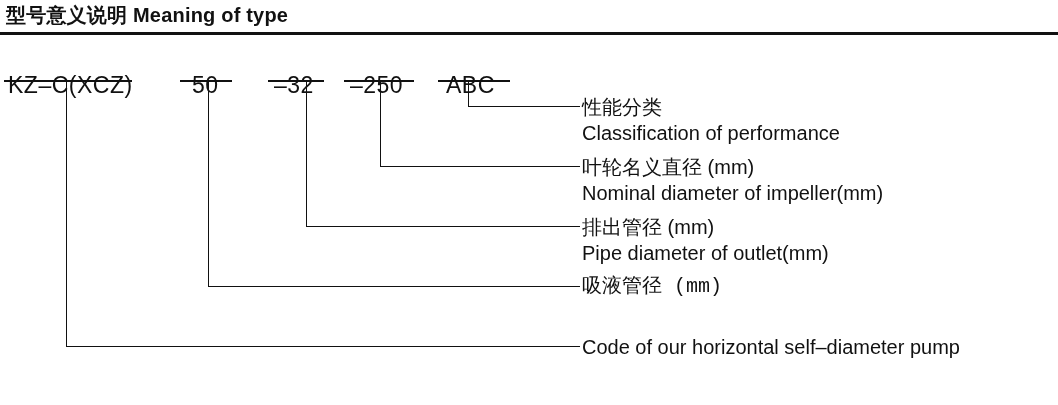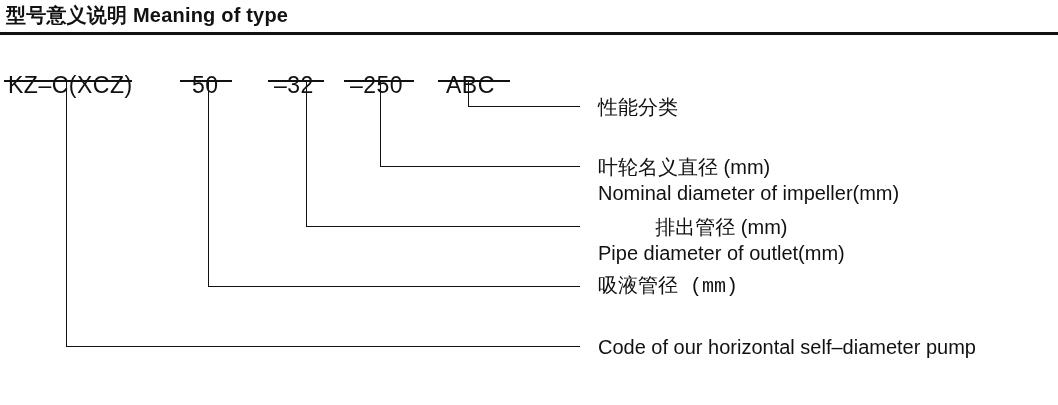--- a/index.html
+++ b/index.html
@@ -72,21 +72,21 @@
   }
   .hline {
     position: absolute;
     height: 1px;
     background: #111111;
   }
 
   
   .desc-block {
     position: absolute;
-    left: 598px;
+    left: 582px;
     white-space: nowrap;
   }
   .desc-cn {
     font-size: 20px;
     line-height: 26px;
     color: #111111;
   }
   .desc-en {
     font-size: 20px;
     line-height: 27px;
@@ -125,28 +125,29 @@
   <div class="hline" style="left:306px; top:226px; width:274px;"></div>
 
   <div class="vline" style="left:208px; top:80px;  height:206px;"></div>
   <div class="hline" style="left:208px; top:286px; width:372px;"></div>
 
   <div class="vline" style="left:66px;  top:80px;  height:266px;"></div>
   <div class="hline" style="left:66px;  top:346px; width:514px;"></div>
 
   <div class="desc-block" style="top:94px;">
     <div class="desc-cn">性能分类</div>
+    <div class="desc-en">Classification of performance</div>
   </div>
 
   <div class="desc-block" style="top:154px;">
     <div class="desc-cn">叶轮名义直径 (mm)</div>
     <div class="desc-en">Nominal diameter of impeller(mm)</div>
   </div>
 
-  <div class="desc-block" style="top:214px;text-align:center;">
+  <div class="desc-block" style="top:214px;">
     <div class="desc-cn">排出管径 (mm)</div>
     <div class="desc-en">Pipe diameter of outlet(mm)</div>
   </div>
 
   <div class="desc-block" style="top:274px;font-family:Liberation Mono, monospace;">
     <div class="desc-cn">吸液管径 (mm)</div>
   </div>
 
   <div class="desc-block" style="top:334px;">
     <div class="desc-en">Code of our horizontal self–diameter pump</div>

